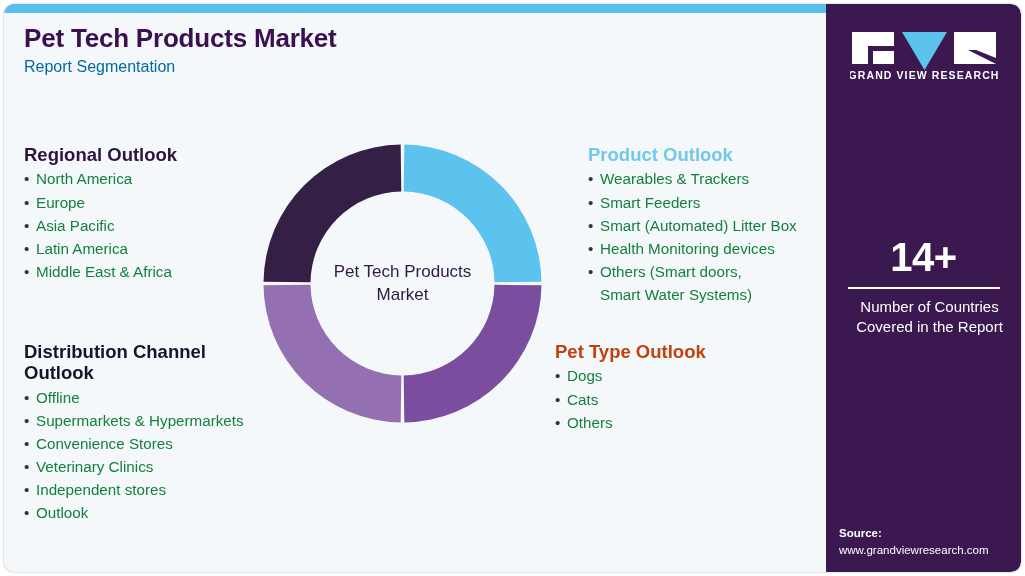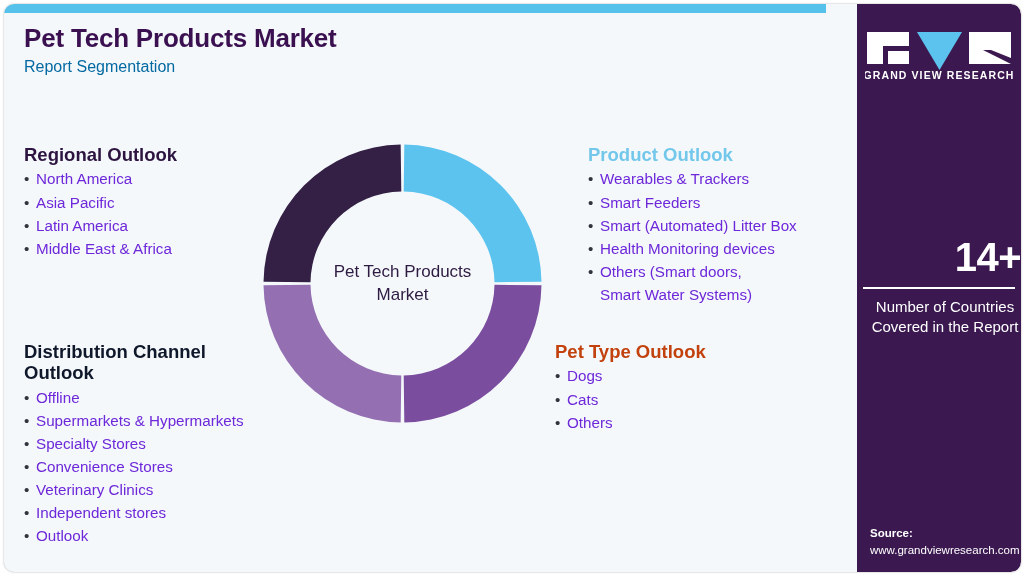--- a/index.html
+++ b/index.html
@@ -76,21 +76,21 @@
     line-height: 1.16;
     margin: 0 0 2px 0;
   }
   .seg-list {
     list-style: none;
     margin: 0;
     padding: 0;
   }
   .seg-list li {
     font-size: 15.2px;
-    color: #6d28d9;
+    color: #15803d;
     line-height: 1.52;
     padding-left: 12px;
     position: relative;
     white-space: pre-line;
   }
   .seg-list li::before {
     content: "\2022";
     position: absolute;
     left: 0;
     top: 0;
@@ -134,21 +134,21 @@
     color: #2e1b42;
     line-height: 1.33;
     width: 175px;
   }
 
   
   .panel {
     position: absolute;
     right: 0px;
     top: 0px;
-    width: 164px;
+    width: 195px;
     height: 568px;
     background: #3b1950;
     border-top-right-radius: 10px;
     border-bottom-right-radius: 10px;
   }
   .logo {
     position: absolute;
     left: 50%;
     transform: translateX(-50%);
     top: 26px;
@@ -162,21 +162,20 @@
     top: 233px;
     width: 100%;
     text-align: center;
     color: #ffffff;
   }
   .stat-value {
     font-size: 40px;
     font-weight: bold;
     line-height: 1;
     letter-spacing: -0.5px;
-    text-align: right;
   }
   .stat-rule {
     width: 152px;
     height: 1.5px;
     background: #ffffff;
     margin: 10px auto 8px auto;
   }
   .stat-label {
     font-size: 15px;
     line-height: 1.35;
@@ -204,33 +203,33 @@
 
     <div class="header">
       <h1 class="title">Pet Tech Products Market</h1>
       <p class="subtitle">Report Segmentation</p>
     </div>
 
     <div class="blk-regional">
       <div class="seg-title">Regional Outlook</div>
       <ul class="seg-list">
         <li>North America</li>
+        <li>Europe</li>
         <li>Asia Pacific</li>
         <li>Latin America</li>
         <li>Middle East &amp; Africa</li>
       </ul>
     </div>
 
     <div class="blk-distribution">
       <div class="seg-title" style="white-space:pre-line;">Distribution Channel
 Outlook</div>
       <ul class="seg-list">
         <li>Offline</li>
         <li>Supermarkets &amp; Hypermarkets</li>
-        <li>Specialty Stores</li>
         <li>Convenience Stores</li>
         <li>Veterinary Clinics</li>
         <li>Independent stores</li>
         <li>Outlook</li>
       </ul>
     </div>
 
     <div class="blk-product">
       <div class="seg-title">Product Outlook</div>
       <ul class="seg-list">

